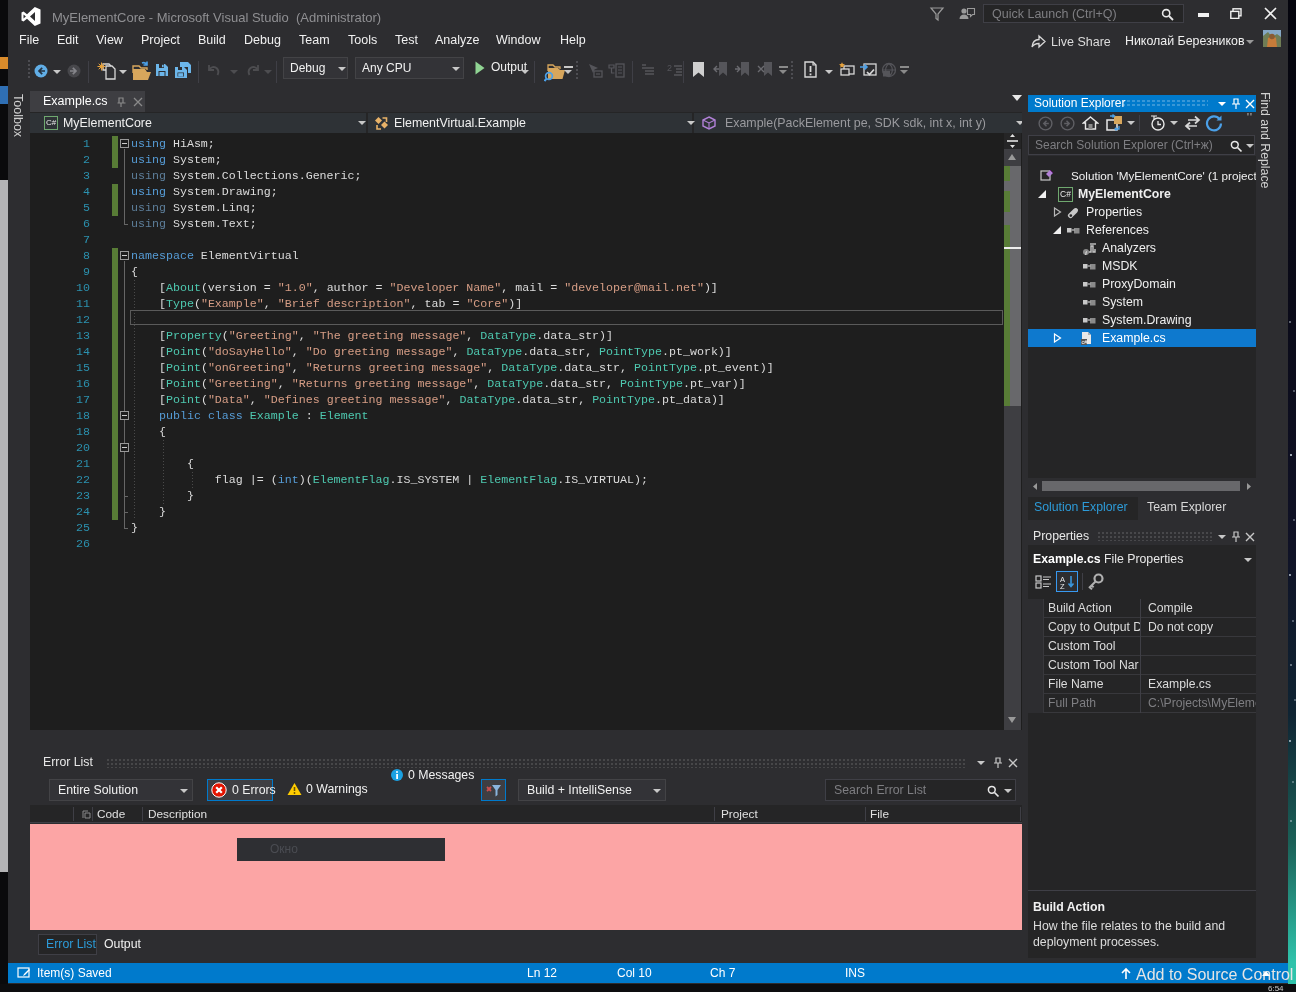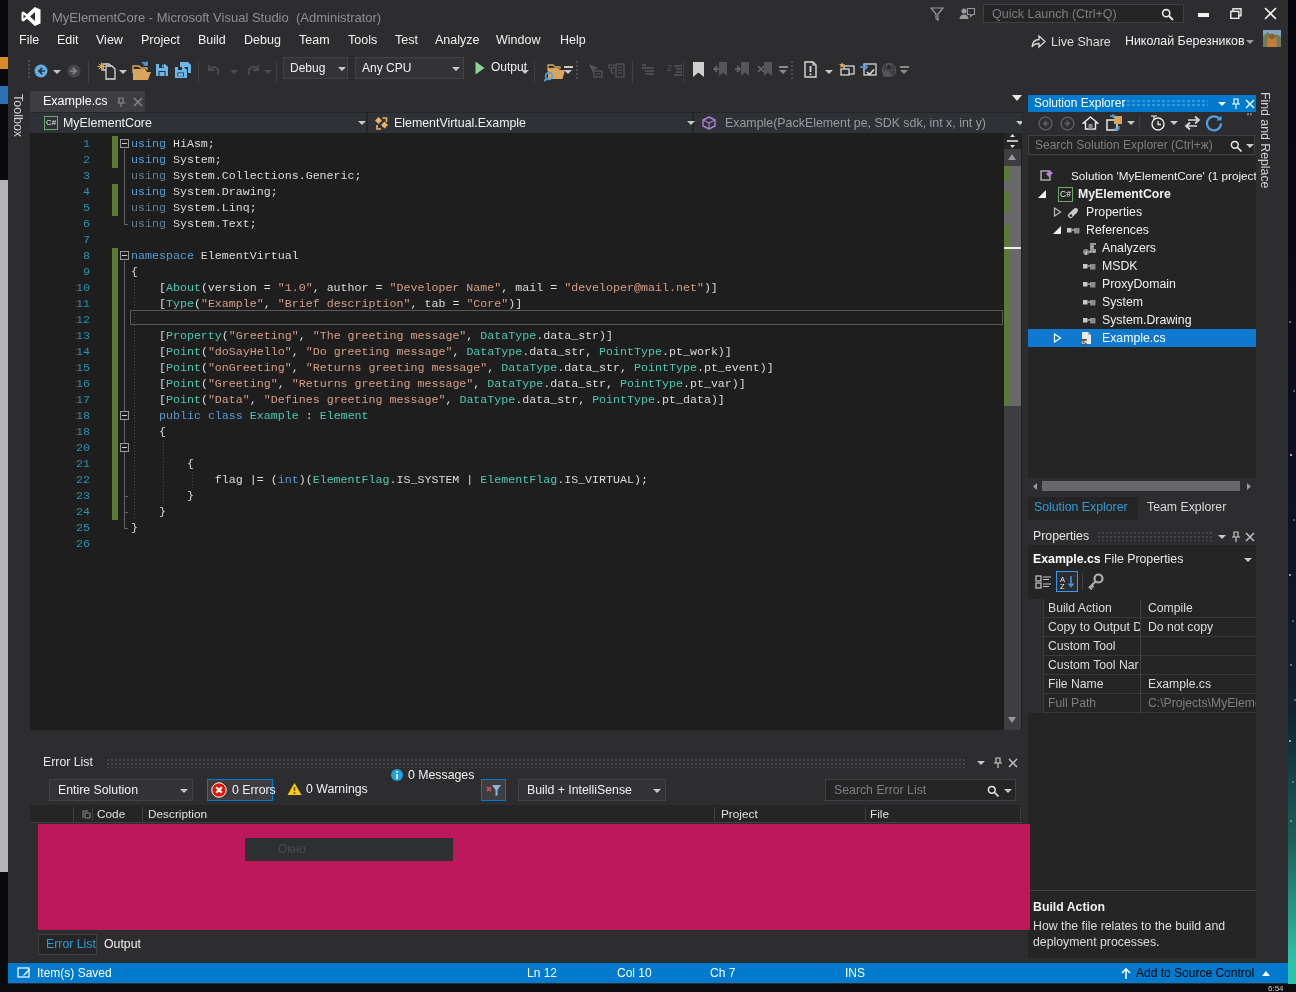--- a/index.html
+++ b/index.html
@@ -661,21 +661,21 @@
     <div class="sep" style="left:62px;top:2px;height:14px"></div>
     <div class="abs" style="left:67px;top:2px;color:#e0e0e0;font-size:11.8px">Code</div>
     <div class="sep" style="left:112px;top:2px;height:14px"></div>
     <div class="abs" style="left:118px;top:2px;color:#e0e0e0;font-size:11.8px">Description</div>
     <div class="sep" style="left:684px;top:2px;height:14px"></div>
     <div class="abs" style="left:691px;top:2px;color:#e0e0e0;font-size:11.8px">Project</div>
     <div class="sep" style="left:835px;top:2px;height:14px"></div>
     <div class="abs" style="left:840px;top:2px;color:#e0e0e0;font-size:11.8px">File</div>
     <div class="sep" style="left:990px;top:2px;height:14px"></div>
   </div>
-  <div class="abs" style="left:8px;top:72px;width:992px;height:106px;background:#be185d">
+  <div class="abs" style="left:0;top:72px;width:992px;height:106px;background:#fca5a5">
     <div class="abs" style="left:207px;top:14px;width:208px;height:23px;background:#2e2f33;color:#4a4c52;font-size:12px;line-height:22px"><span style="padding-left:33px">Окно</span></div>
   </div>
 
   <div class="abs" style="left:0;top:178px;width:992px;height:28px;background:#2d2d30">
     <div class="abs" style="left:8px;top:4px;width:59px;height:21px;background:#252526;border:1px solid #3f3f46"></div>
     <div class="abs" style="left:16px;top:7px;color:#2d9bd8;font-size:12.3px">Error List</div>
     <div class="abs" style="left:74px;top:7px;color:#f0f0f0;font-size:12.3px">Output</div>
   </div>
 </div>
 
@@ -685,17 +685,17 @@
           <path d="M13 3 l-5 5 -2 1 1-2 5-5 z" fill="#fff"></path>
         </svg>
   <div class="abs" style="left:29px;top:3px;color:#fff;font-size:12px">Item(s) Saved</div>
   <div class="abs" style="left:519px;top:3px;color:#fff;font-size:12px">Ln 12</div>
   <div class="abs" style="left:609px;top:3px;color:#fff;font-size:12px">Col 10</div>
   <div class="abs" style="left:702px;top:3px;color:#fff;font-size:12px">Ch 7</div>
   <div class="abs" style="left:837px;top:3px;color:#fff;font-size:12px">INS</div>
   <svg class="abs" style="left:1112px;top:4px" width="12" height="13" viewBox="0 0 12 13">
           <path d="M6 12 V2 M2 6 L6 2 L10 6" stroke="#fff" stroke-width="1.6" fill="none"></path>
         </svg>
-  <div class="abs" style="left:1128px;top:3px;color:#000000;font-size:12px">Add to Source Control</div>
+  <div class="abs" style="left:1128px;top:3px;color:#e5e5e5;font-size:16px">Add to Source Control</div>
   <div class="abs" style="left:1254px;top:8px;width:0;height:0;border-left:4px solid transparent;border-right:4px solid transparent;border-bottom:5px solid #fff"></div>
 </div>
 </div>
 </div>
 
 </body></html>

